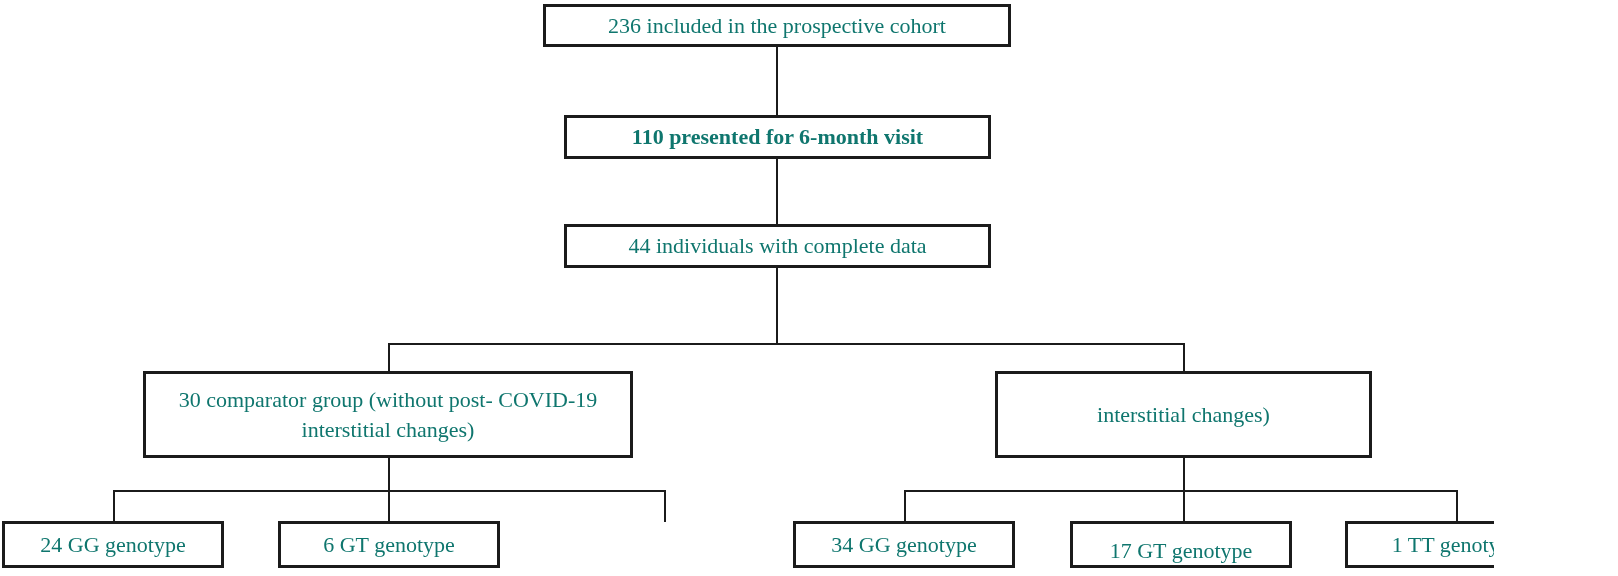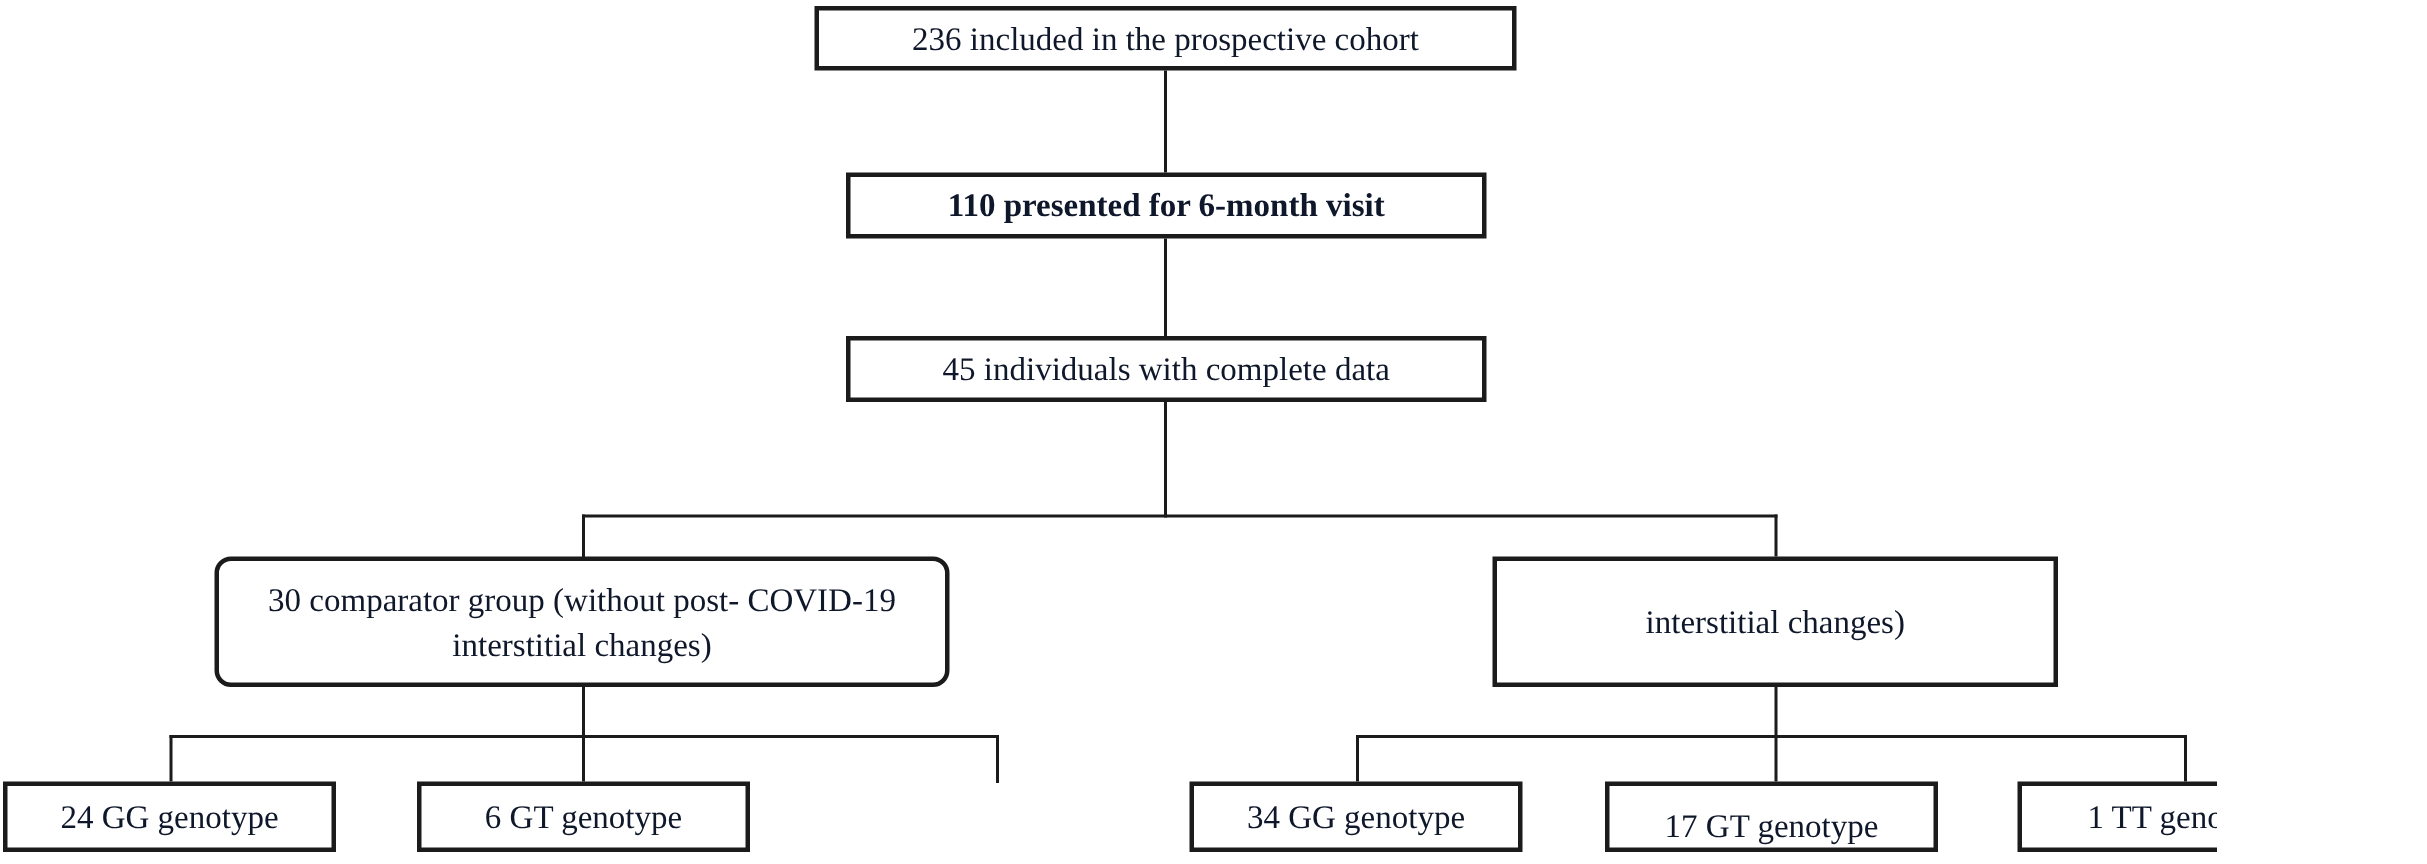--- a/index.html
+++ b/index.html
@@ -1,34 +1,34 @@
 <!DOCTYPE html>
 <html><head>
 <meta charset="utf-8">
 <style>
   html,body { margin:0; padding:0; background:#ffffff; }
   #figure {
     position:relative; width:1478px; height:576px; background:#ffffff;
     font-family:"Liberation Serif", "DejaVu Serif", serif;
-    color:#0f172a; overflow:hidden;
+    color:#0f766e; overflow:hidden;padding-left:16px;
   }
   .box {
     position:absolute; box-sizing:border-box;
     border:3px solid #1b1b1b; background:#ffffff;
     display:flex; flex-direction:column; align-items:center; justify-content:center;
     text-align:center; font-size:22px; line-height:1.32; white-space:nowrap;
   }
   .i { }
   .v { position:absolute; width:2px; background:#1b1b1b; }
   .h { position:absolute; height:2px; background:#1b1b1b; }
 
   #b1 { left:543px; top:4px;   width:468px; height:43px; }
   #b2 { left:564px; top:115px; width:427px; height:44px;font-weight:bold; }
   #b3 { left:564px; top:224px; width:427px; height:44px; }
-  #bL { left:143px; top:371px; width:490px; height:87px;border-radius:11px; }
+  #bL { left:143px; top:371px; width:490px; height:87px; }
   #bR { left:995px; top:371px; width:377px; height:87px; }
   .leaf { top:521px; width:222px; height:47px; }
   #l1 { left:2px; }    #l2 { left:278px; }  #l3 { left:553px; }
   #l4 { left:793px; }  #l5 { left:1070px;justify-content:flex-end; } #l6 { left:1345px; }
 
   #v1 { left:776px; top:46px;  height:70px; }
   #v2 { left:776px; top:158px; height:67px; }
   #v3 { left:776px; top:267px; height:78px; }
   #h1 { left:388px; top:343px; width:797px; }
   #dL { left:388px;  top:343px; height:29px; }
@@ -62,21 +62,21 @@
   <div class="v" id="d4"></div>
   <div class="v" id="d6"></div>
 
   <div class="box" id="b1">
     <span>236 included in the prospective cohort</span>
   </div>
   <div class="box" id="b2">
     <span>110 presented for 6-month visit</span>
   </div>
   <div class="box" id="b3">
-    <span>45 individuals with complete data</span>
+    <span>44 individuals with complete data</span>
   </div>
 
   <div class="box" id="bL">
     <span>30 comparator group (without post- COVID-19</span>
     <span>interstitial changes)</span>
   </div>
   <div class="box" id="bR">
     <span>interstitial changes)</span>
   </div>
 

